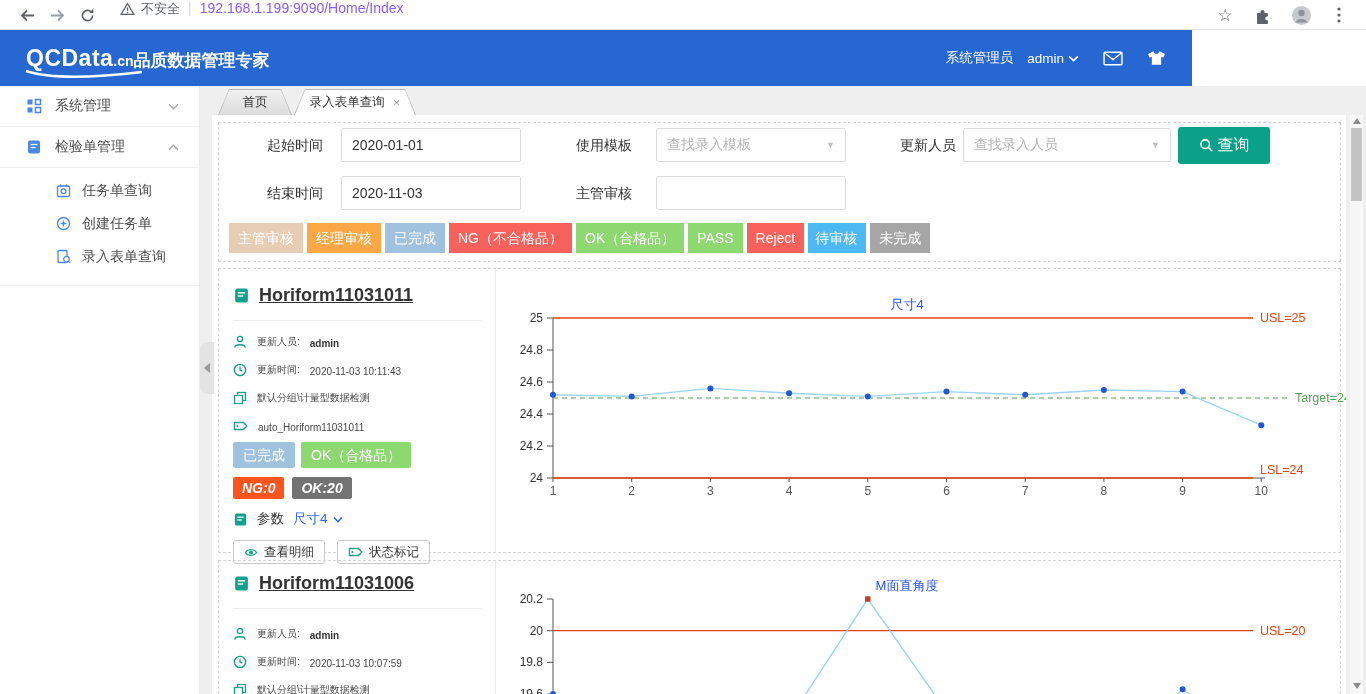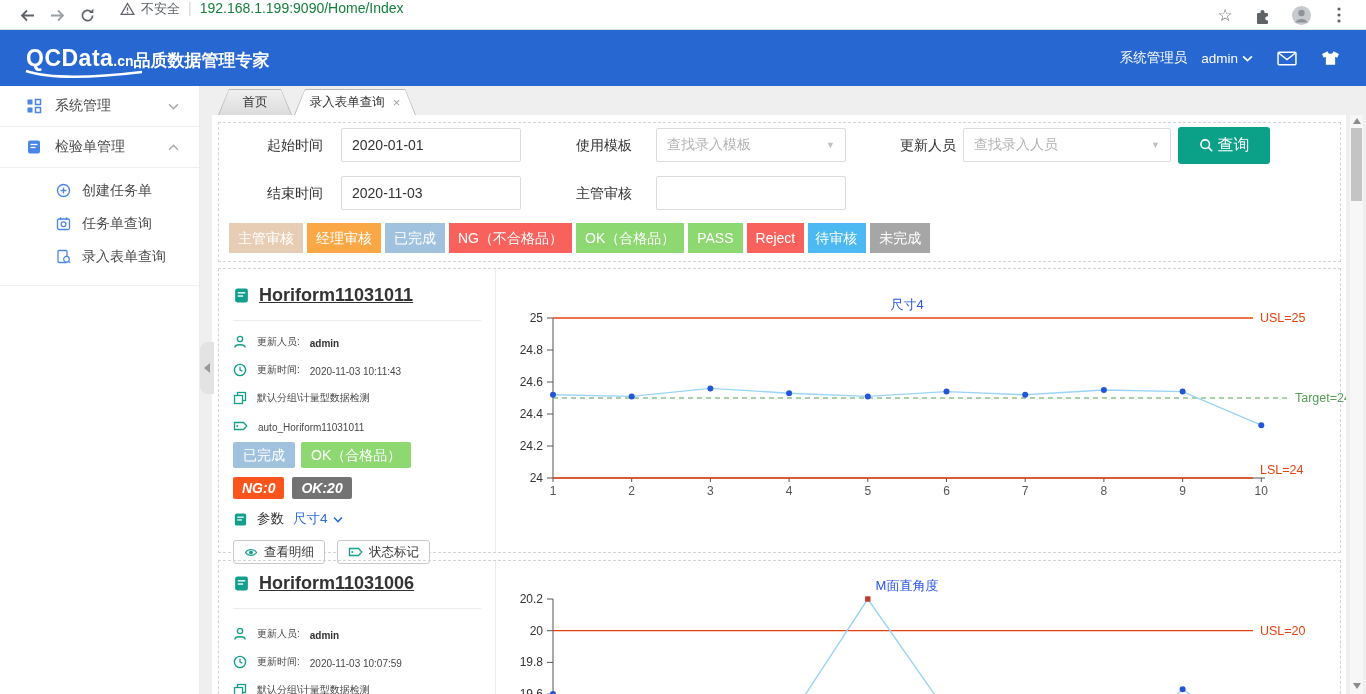--- a/index.html
+++ b/index.html
@@ -6,26 +6,26 @@
   html,body { width:1366px; height:694px; overflow:hidden; background:#fff;
     font-family:"Liberation Sans","DejaVu Sans",sans-serif; }
   .app { position:relative; width:1366px; height:694px; overflow:hidden; }
 
   
   .browser-bar { position:absolute; left:0; top:0; width:1366px; height:30px;
     background:#fff; border-bottom:1px solid #e2e2e2; display:flex; align-items:flex-start; padding:0 12px; }
   .b-ico { width:30px; height:30px; display:flex; align-items:center; justify-content:center; cursor:pointer; }
   .sec-chip { display:flex; align-items:center; gap:6px; margin-left:18px; color:#5f6368; font-size:13px; }
   .url-sep { color:#d5d5d5; margin:0 8px; font-size:14px; }
-  .url-text { color:#15803d; font-size:14px; }
+  .url-text { color:#8b5cf6; font-size:14px; }
   .b-right { margin-left:auto; display:flex; align-items:center; gap:8px; }
   .star-glyph { font-size:17px; color:#5f6368; line-height:1; }
 
   
-  .app-header { position:absolute; left:0; top:30px; width:1366px; height:56px;
+  .app-header { position:absolute; left:0; top:30px; width:1192px; height:56px;
     background:#2767d1; display:flex; align-items:center; padding:0 26px; }
   .logo { position:relative; display:flex; align-items:baseline; color:#fff; }
   .logo-main { font-size:23px; font-weight:bold; letter-spacing:.5px; }
   .logo-suffix { font-size:14px; font-weight:bold; }
   .logo-tagline { font-size:17px; font-weight:bold; margin-left:0; }
   .logo-swoosh { position:absolute; left:-2px; top:24px; }
   .hdr-right { margin-left:auto; display:flex; align-items:center; gap:14px; color:#fff; }
   .hdr-role { font-size:13.5px; }
   .hdr-user { font-size:13.5px; display:flex; align-items:center; gap:4px; cursor:pointer; }
   .hdr-iconbtn { margin-left:10px; display:flex; align-items:center; cursor:pointer; }
@@ -221,34 +221,34 @@
           <line x1="4.5" y1="8.5" x2="9.5" y2="8.5" stroke="#fff" stroke-width="1.3"></line>
         </svg>
       <span>检验单管理</span>
       <svg class="chev" width="11" height="7" viewBox="0 0 10 6">
           <polyline points="1,5 5,1 9,5" stroke="#a8a8a8" stroke-width="1.4" fill="none"></polyline>
         </svg>
     </div>
     <div class="side-sub">
       <div class="side-subitem">
         <svg width="15" height="15" viewBox="0 0 15 15">
-            <circle cx="7.5" cy="7.5" r="6" stroke="#4a86e8" stroke-width="1.4" fill="none"></circle>
-            <line x1="7.5" y1="4.5" x2="7.5" y2="10.5" stroke="#4a86e8" stroke-width="1.4"></line>
-            <line x1="4.5" y1="7.5" x2="10.5" y2="7.5" stroke="#4a86e8" stroke-width="1.4"></line>
-          </svg>
-        <span>创建任务单</span>
-      </div>
-      <div class="side-subitem">
-        <svg width="15" height="15" viewBox="0 0 15 15">
             <rect x="1.5" y="3" width="12" height="10.5" rx="1.5" stroke="#4a86e8" stroke-width="1.3" fill="none"></rect>
             <line x1="4.5" y1="1.3" x2="4.5" y2="4" stroke="#4a86e8" stroke-width="1.3"></line>
             <line x1="10.5" y1="1.3" x2="10.5" y2="4" stroke="#4a86e8" stroke-width="1.3"></line>
             <circle cx="7.5" cy="8.3" r="2.4" stroke="#4a86e8" stroke-width="1.2" fill="none"></circle>
           </svg>
         <span>任务单查询</span>
+      </div>
+      <div class="side-subitem">
+        <svg width="15" height="15" viewBox="0 0 15 15">
+            <circle cx="7.5" cy="7.5" r="6" stroke="#4a86e8" stroke-width="1.4" fill="none"></circle>
+            <line x1="7.5" y1="4.5" x2="7.5" y2="10.5" stroke="#4a86e8" stroke-width="1.4"></line>
+            <line x1="4.5" y1="7.5" x2="10.5" y2="7.5" stroke="#4a86e8" stroke-width="1.4"></line>
+          </svg>
+        <span>创建任务单</span>
       </div>
       <div class="side-subitem">
         <svg width="15" height="15" viewBox="0 0 15 15">
             <rect x="2" y="1.5" width="9" height="12" rx="1" stroke="#4a86e8" stroke-width="1.3" fill="none"></rect>
             <circle cx="10.5" cy="10.2" r="2.8" stroke="#4a86e8" stroke-width="1.2" fill="#fff"></circle>
             <line x1="12.6" y1="12.3" x2="14.2" y2="13.9" stroke="#4a86e8" stroke-width="1.2"></line>
           </svg>
         <span>录入表单查询</span>
       </div>
     </div>

